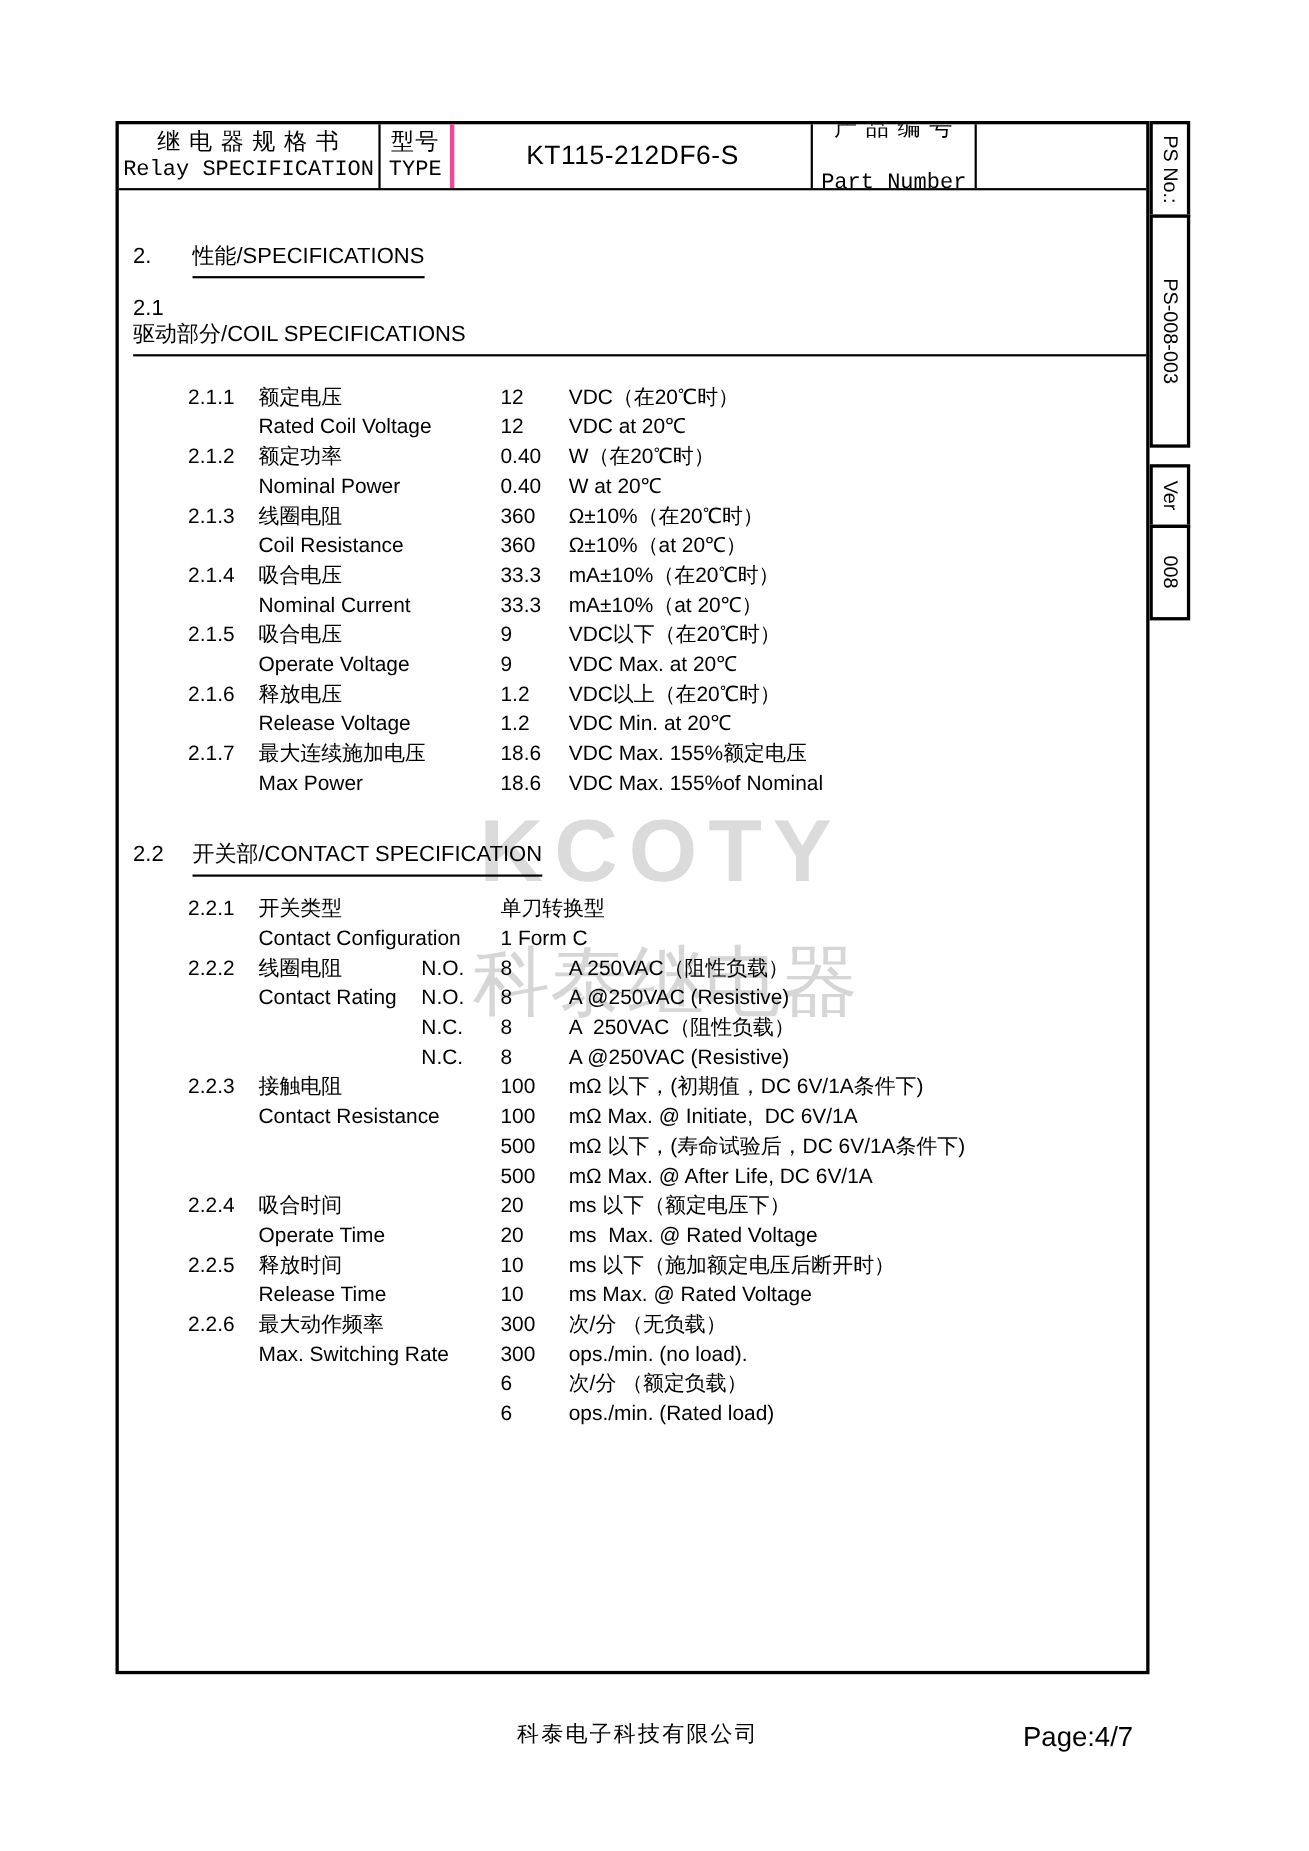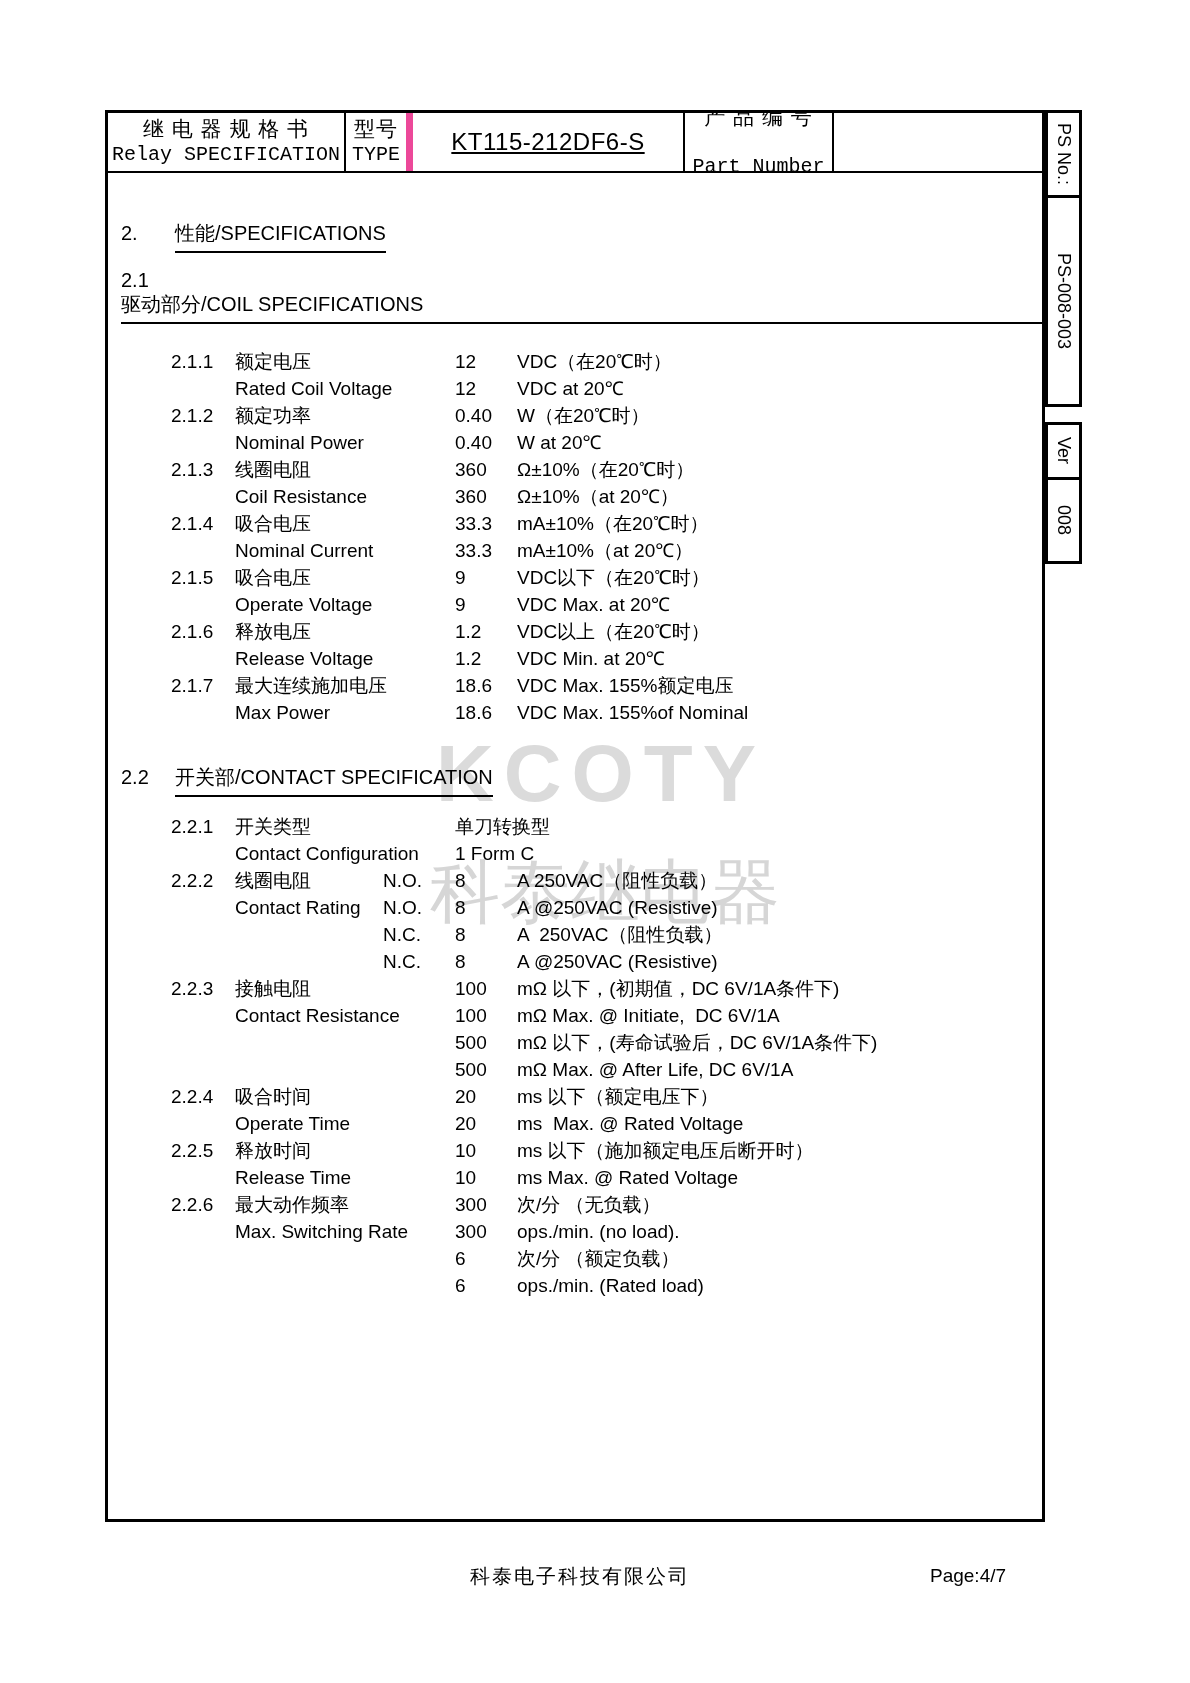--- a/index.html
+++ b/index.html
@@ -20,22 +20,22 @@
   .main-box {
     position:absolute; left:105px; top:110px; width:940px; height:1412px;
     border:3px solid #000; box-sizing:border-box; z-index:2; background:transparent;
   }
   .header-row { display:flex; height:58px; border-bottom:2px solid #000; }
   .hcell {
     box-sizing:border-box; display:flex; flex-direction:column;
     justify-content:center; align-items:center; overflow:hidden;
   }
   .hc1 { width:238px; border-right:2px solid #000;justify-content:center; }
-  .hc2 { width:67px;  border-right:7px solid #ec4899; }
-  .hc3 { width:272px; border-right:2px solid #000;text-decoration:underline; }
+  .hc2 { width:67px;  border-right:4px solid #ec4899; }
+  .hc3 { width:326px; border-right:2px solid #000; }
   .hc4 { width:149px; border-right:2px solid #000;gap:24px; }
   .hc5 { flex:1; }
   .hcn { font-size:21px; letter-spacing:1px; line-height:26px; white-space:pre; }
   .hen { font-size:20px; line-height:26px; white-space:pre;font-family:Liberation Mono, monospace; }
   .model { font-size:24px; letter-spacing:0.5px; }
   
   .content { position:relative; }
   .sec { display:flex; font-size:20px; line-height:24px; margin-left:13px; }
   .sec-num { width:54px; flex:none; }
   .sec-title { border-bottom:2px solid #000; padding-bottom:6px; white-space:pre; }
@@ -59,21 +59,21 @@
   }
   .sb1 { height:88px; }
   .sb2 { height:212px; margin-top:-3px; }
   .sb3 { height:58px; margin-top:15px; }
   .sb4 { height:87px; margin-top:-3px; }
   
   .footer-company {
     position:absolute; left:470px; top:1563px; font-size:20px; letter-spacing:2px; z-index:2; white-space:pre;
   }
   .footer-page {
-    position:absolute; left:930px; top:1565px; font-size:19px; z-index:2; white-space:pre;
+    position:absolute; left:930px; top:1565px; font-size:25px; z-index:2; white-space:pre;
   }
 </style>
 </head>
 <body>
 
 <div class="page">
 
   <div class="wm1">KCOTY</div>
   <div class="wm2">科泰继电器</div>
 

